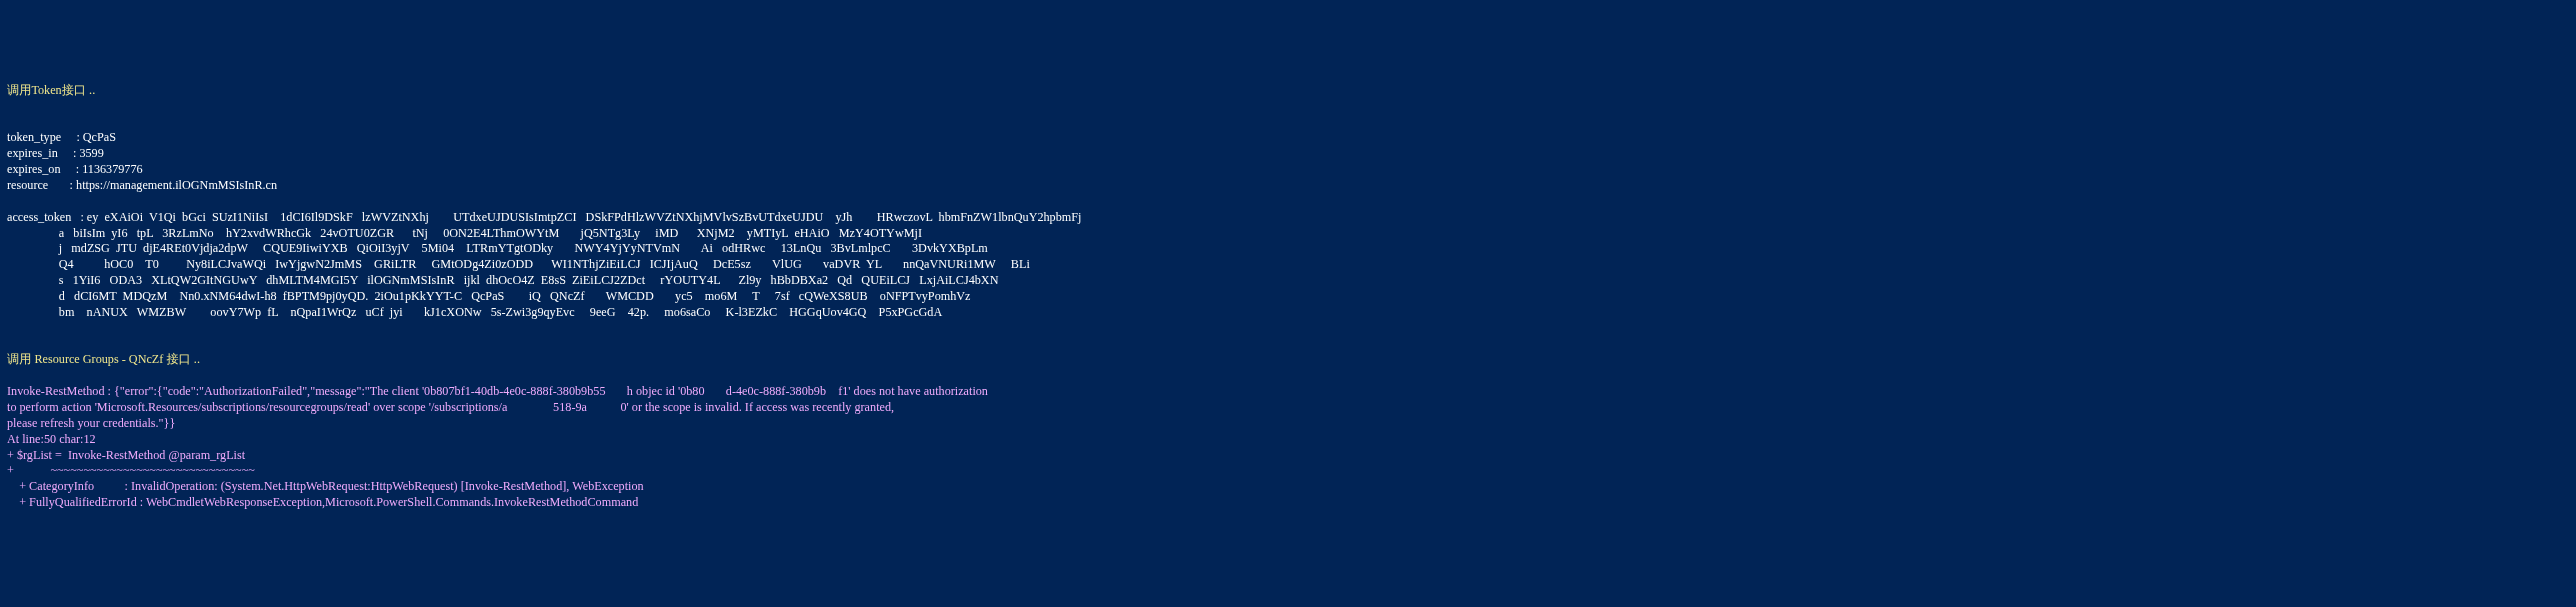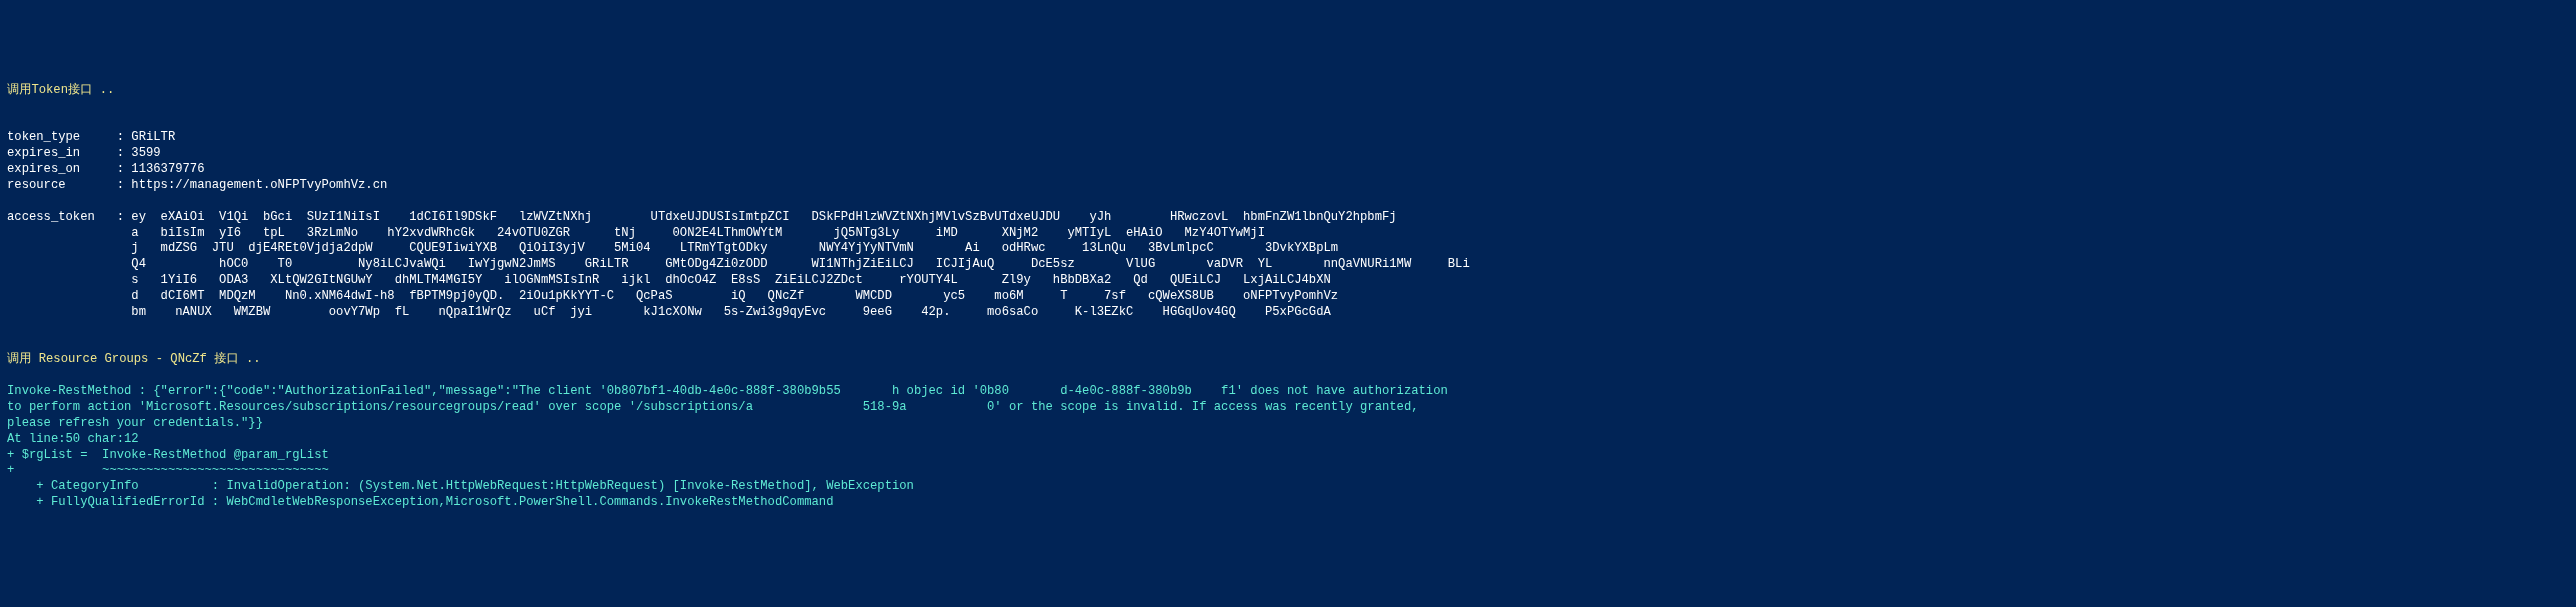--- a/index.html
+++ b/index.html
@@ -8,35 +8,36 @@
     background: #012456;
     font-family: Consolas, 'Courier New', monospace;
     font-size: 12.2px;
     line-height: 1.3;
     color: #ffffff;
     white-space: pre;
     overflow-x: auto;
   }
   .console {
     padding: 3.5px 7px;
+    font-family: Liberation Serif, serif;
   }
   .yellow { color: #f0e68c; }
   .white { color: #ffffff; }
-  .red { color: #5eead4; }
+  .red { color: #f0abfc; }
   .line { display: block; }
 </style>
 </head>
 <body>
 
 
 
 <div class="console">
 <span class="line yellow">调用Token接口 ..</span>
 <span class="line white"></span>
-<span id="token-fields"><span class="line white">token_type     : GRiLTR</span><span class="line white">expires_in     : 3599</span><span class="line white">expires_on     : 1136379776</span><span class="line white">resource       : https://management.oNFPTvyPomhVz.cn</span></span>
+<span id="token-fields"><span class="line white">token_type     : QcPaS</span><span class="line white">expires_in     : 3599</span><span class="line white">expires_on     : 1136379776</span><span class="line white">resource       : https://management.ilOGNmMSIsInR.cn</span></span>
 <span id="access-token"><span class="line white">access_token   : ey  eXAiOi  V1Qi  bGci  SUzI1NiIsI    1dCI6Il9DSkF   lzWVZtNXhj        UTdxeUJDUSIsImtpZCI   DSkFPdHlzWVZtNXhjMVlvSzBvUTdxeUJDU    yJh        HRwczovL  hbmFnZW1lbnQuY2hpbmFj  </span><span class="line white">                 a   biIsIm  yI6   tpL   3RzLmNo    hY2xvdWRhcGk   24vOTU0ZGR      tNj     0ON2E4LThmOWYtM       jQ5NTg3Ly     iMD      XNjM2    yMTIyL  eHAiO   MzY4OTYwMjI   </span><span class="line white">                 j   mdZSG  JTU  djE4REt0Vjdja2dpW     CQUE9IiwiYXB   QiOiI3yjV    5Mi04    LTRmYTgtODky       NWY4YjYyNTVmN       Ai   odHRwc     13LnQu   3BvLmlpcC       3DvkYXBpLm  </span><span class="line white">                 Q4          hOC0    T0         Ny8iLCJvaWQi   IwYjgwN2JmMS    GRiLTR     GMtODg4Zi0zODD      WI1NThjZiEiLCJ   ICJIjAuQ     DcE5sz       VlUG       vaDVR  YL       nnQaVNURi1MW     BLi </span><span class="line white">                 s   1YiI6   ODA3   XLtQW2GItNGUwY   dhMLTM4MGI5Y   ilOGNmMSIsInR   ijkl  dhOcO4Z  E8sS  ZiEiLCJ2ZDct     rYOUTY4L      Zl9y   hBbDBXa2   Qd   QUEiLCJ   LxjAiLCJ4bXN  </span><span class="line white">                 d   dCI6MT  MDQzM    Nn0.xNM64dwI-h8  fBPTM9pj0yQD.  2iOu1pKkYYT-C   QcPaS        iQ   QNcZf       WMCDD       yc5    mo6M     T     7sf   cQWeXS8UB    oNFPTvyPomhVz</span><span class="line white">                 bm    nANUX   WMZBW        oovY7Wp  fL    nQpaI1WrQz   uCf  jyi       kJ1cXONw   5s-Zwi3g9qyEvc     9eeG    42p.     mo6saCo     K-l3EZkC    HGGqUov4GQ    P5xPGcGdA</span></span>
 <span class="line white"></span>
 <span class="line yellow">调用 Resource Groups - QNcZf 接口 ..</span>
 <span id="error-block"><span class="line red">Invoke-RestMethod : {"error":{"code":"AuthorizationFailed","message":"The client '0b807bf1-40db-4e0c-888f-380b9b55       h objec id '0b80       d-4e0c-888f-380b9b    f1' does not have authorization</span><span class="line red">to perform action 'Microsoft.Resources/subscriptions/resourcegroups/read' over scope '/subscriptions/a               518-9a           0' or the scope is invalid. If access was recently granted,</span><span class="line red">please refresh your credentials."}}</span><span class="line red">At line:50 char:12</span><span class="line red">+ $rgList =  Invoke-RestMethod @param_rgList</span><span class="line red">+            ~~~~~~~~~~~~~~~~~~~~~~~~~~~~~~~</span><span class="line red">    + CategoryInfo          : InvalidOperation: (System.Net.HttpWebRequest:HttpWebRequest) [Invoke-RestMethod], WebException</span><span class="line red">    + FullyQualifiedErrorId : WebCmdletWebResponseException,Microsoft.PowerShell.Commands.InvokeRestMethodCommand</span></span>
 </div>
 
 
 
 
 

